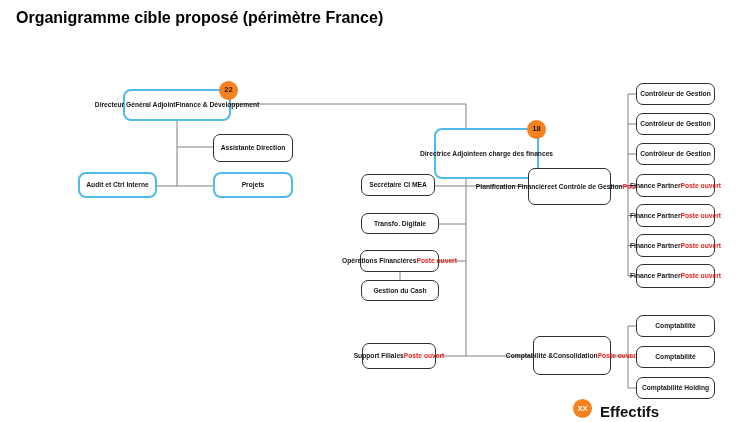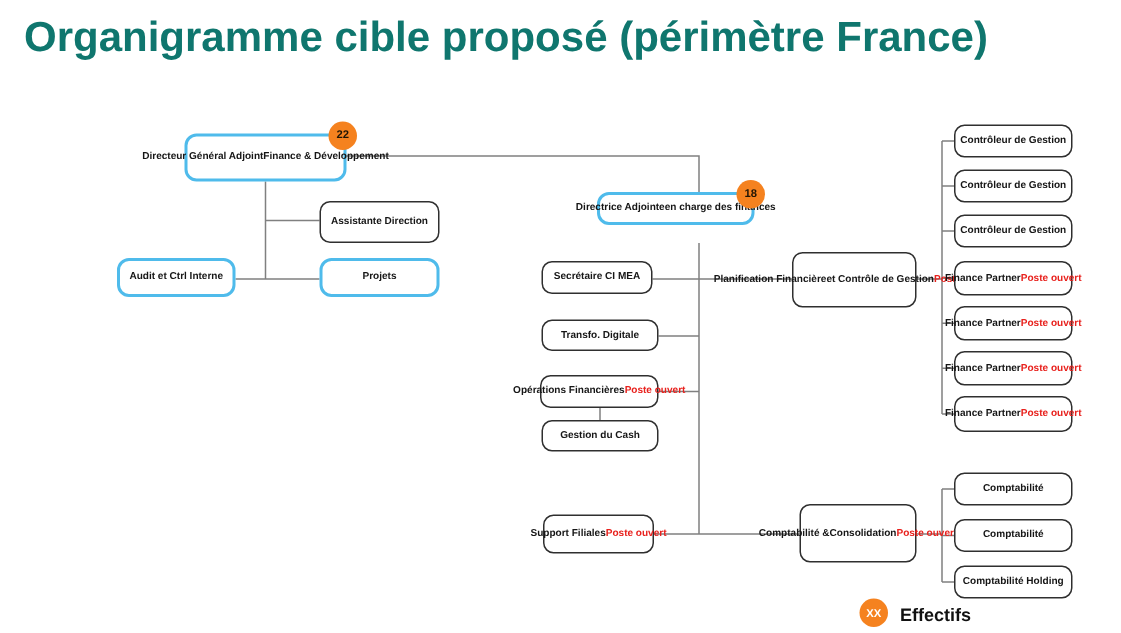--- a/index.html
+++ b/index.html
@@ -2,42 +2,42 @@
 <html><head>
 <meta charset="utf-8">
 <style>
   html,body { margin:0; padding:0; background:#fff; }
   .stage {
     position:relative; width:747px; height:422px; background:#ffffff;
     font-family:"Liberation Sans", sans-serif; overflow:hidden;
   }
   .title {
     position:absolute; left:16px; top:9px;
-    font-size:28px; font-weight:bold; color:#0f766e; white-space:nowrap;
+    font-size:16px; font-weight:bold; color:#000000; white-space:nowrap;
   }
   svg.wires { position:absolute; left:0; top:0; }
   .node {
     position:absolute; box-sizing:border-box; background:#ffffff;
     border:1.2px solid #2f2f2f; border-radius:7px;
     display:flex; flex-direction:row; align-items:center; justify-content:center;
     text-align:center; font-weight:bold; font-size:6.7px; line-height:1.35;
     color:#161616; z-index:2;
   }
   .node .tline { white-space:nowrap; }
   .node.blue { border:2px solid #4FBBEB; border-radius:8px; }
   .open { color:#E8211D; white-space:nowrap; }
   .badge {
     position:absolute; width:19px; height:19px; border-radius:50%;
     background:#F5821F; color:#201505; font-size:7.5px; font-weight:bold;
     display:flex; align-items:center; justify-content:center; z-index:3;
   }
   .node .badge { top:-10px; right:-9px; }
   .legend-badge { color:#ffffff; }
   .legend-label {
-    position:absolute; font-size:12px; font-weight:bold; color:#111; white-space:nowrap;
+    position:absolute; font-size:15px; font-weight:bold; color:#111; white-space:nowrap;
   }
 </style>
 </head>
 <body>
 
 <div class="stage">
 
   <div class="title">Organigramme cible proposé (périmètre France)</div>
 
   <svg class="wires" width="747" height="422" viewBox="0 0 747 422">
@@ -71,21 +71,21 @@
   </div>
 
   <div class="node blue" style="left:78px;top:172px;width:79px;height:26px">
     <div class="tline">Audit et Ctrl Interne</div>
   </div>
 
   <div class="node blue" style="left:213px;top:172px;width:80px;height:26px">
     <div class="tline">Projets</div>
   </div>
 
-  <div class="node blue" style="left:398px;top:128px;width:105px;height:22px">
+  <div class="node blue" style="left:434px;top:128px;width:105px;height:51px">
     <span class="badge">18</span>
     <div class="tline">Directrice Adjointe</div>
     <div class="tline">en charge des finances</div>
   </div>
 
   <div class="node" style="left:361px;top:174px;width:74px;height:22px">
     <div class="tline">Secrétaire CI MEA</div>
   </div>
 
   <div class="node" style="left:361px;top:213px;width:78px;height:21px">

